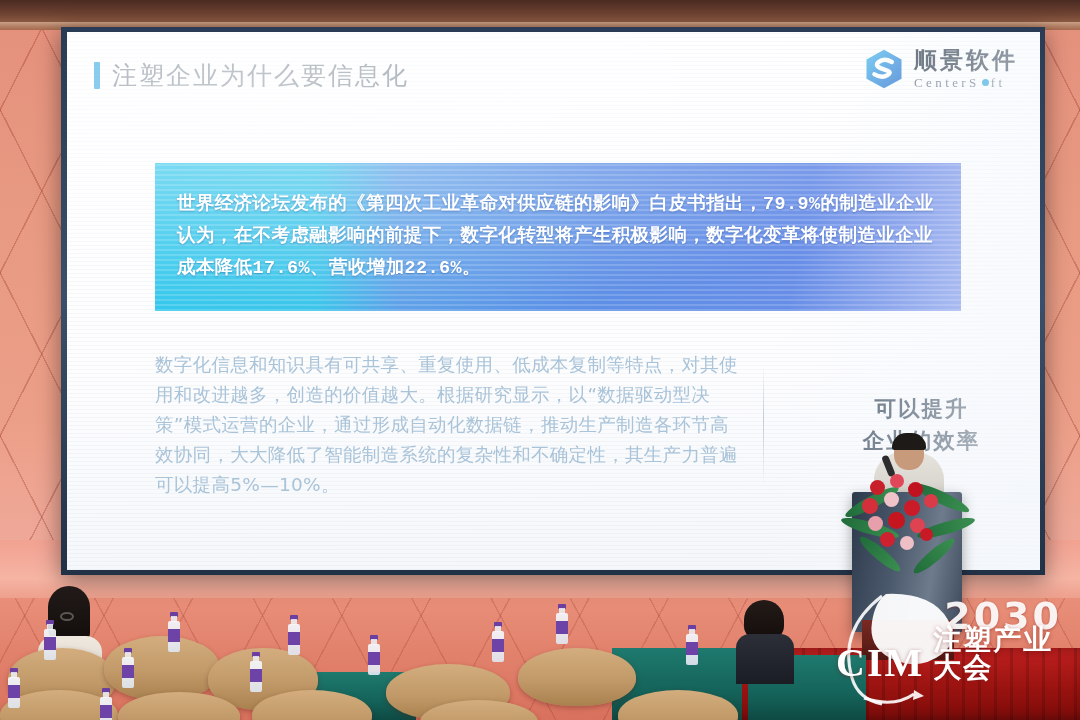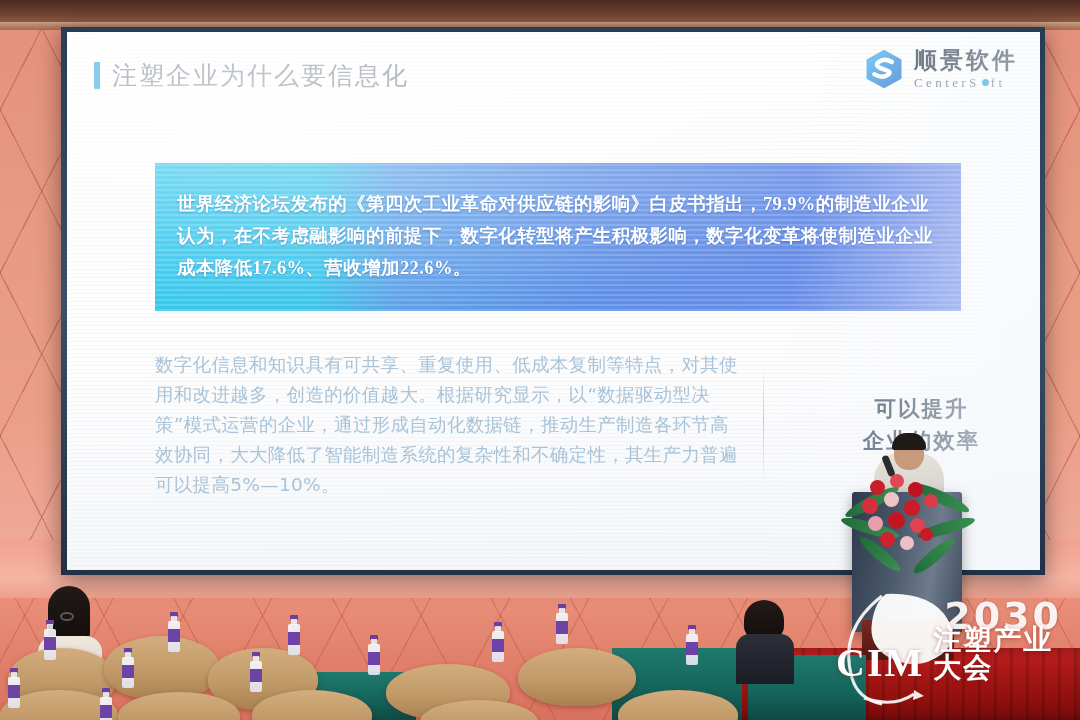--- a/index.html
+++ b/index.html
@@ -124,21 +124,21 @@
     background:linear-gradient(90deg,#2fc6ec 0%,#36c3ea 20%,#5a9fe8 30%,#5e8fe6 55%,#6f8ce8 100%);
     display:flex; align-items:center; padding:0 18px 0 22px;
   }
   .band-right:before{
     content:""; position:absolute; inset:0;
     background:repeating-linear-gradient(0deg, rgba(255,255,255,.17) 0 2px, transparent 2px 5px);
   }
   .band-right p{
     position:relative; z-index:2; color:#ffffff; font-size:18.5px; line-height:1.72;
     letter-spacing:.4px; font-weight:600;
-    font-family:Liberation Serif, serif;
+    font-family:Liberation Mono, monospace;
     text-shadow:0 1px 2px rgba(20,60,130,.35);
   }
 
   
   .lower{ position:absolute; left:88px; top:318px; width:912px; height:150px; display:flex; }
   .lower-text{ width:608px; padding-right:22px; }
   .lower-text p{
     color:#a9c3d8; font-size:18.5px; line-height:1.62; letter-spacing:.3px;
     font-family:"DejaVu Sans","Liberation Sans",sans-serif;
   }

